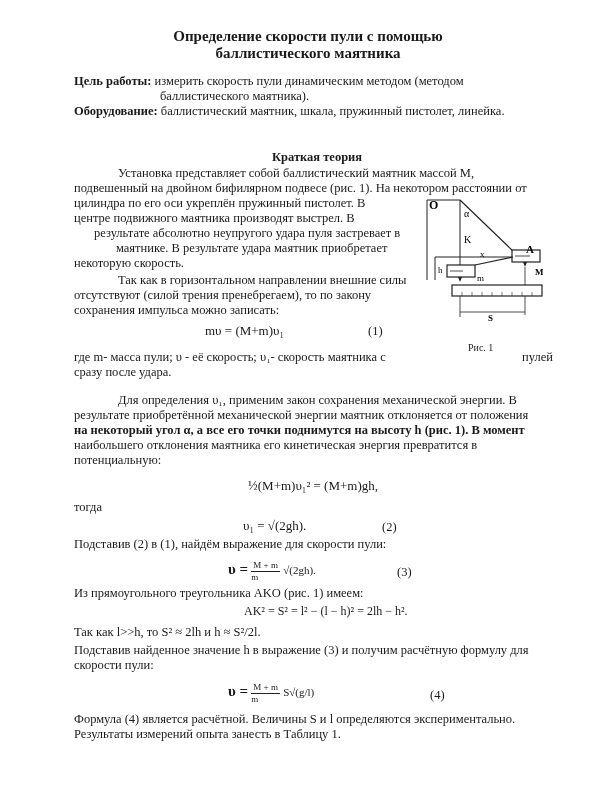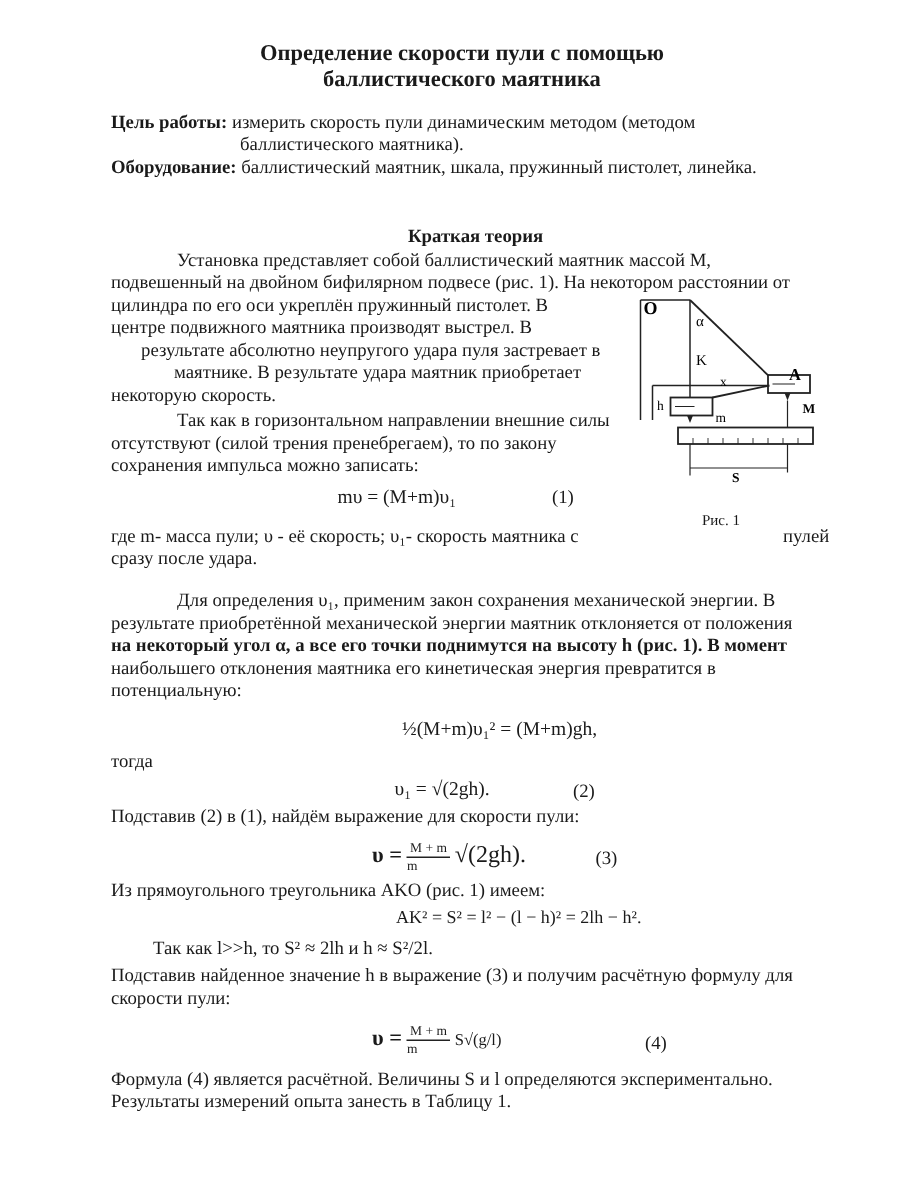--- a/index.html
+++ b/index.html
@@ -5,21 +5,21 @@
   html, body { margin: 0; padding: 0; background: #ffffff; }
   body {
     width: 616px; height: 798px; position: relative; overflow: hidden;
     font-family: "Liberation Serif", "DejaVu Serif", serif;
     color: #1a1a1a; font-size: 12.5px;
   }
   .abs { position: absolute; white-space: nowrap; }
   .title { font-weight: bold; font-size: 15px; text-align: center; width: 616px; left: 0; }
   .b { font-weight: bold; }
   .line { position: absolute; white-space: nowrap; line-height: 15px; }
-  .formula { position: absolute; white-space: nowrap; font-size: 13px; margin-left: 20px; }
+  .formula { position: absolute; white-space: nowrap; font-size: 13px; }
   .num { position: absolute; white-space: nowrap; }
   .upsilon { font-weight: bold; font-size: 15px; }
   .frac { display: inline-block; vertical-align: middle; font-size: 9px; line-height: 11px; }
   .frac .top { display: block; border-bottom: 1px solid #222; padding: 0 2px; }
   .frac .bot { display: block; }
   svg text { font-family: "Liberation Serif", serif; }
 </style>
 </head>
 <body>
 
@@ -113,27 +113,27 @@
 <div class="formula" style="left:243px; top:518px;">υ₁ = √(2gh).</div>
 <div class="num" style="left:382px; top:520px;">(2)</div>
 <div class="line" style="left:74px; top:537px;">Подставив (2) в (1), найдём выражение для скорости пули:</div>
 
 <div class="formula" style="left:228px; top:560px;">
   <span class="upsilon">υ =</span>
   <span class="frac">
     <span class="top">M + m</span>
     <span class="bot">m</span>
   </span>
-  <span style="font-size:16px;">√(2gh).</span>
+  <span style="font-size:11px;">√(2gh).</span>
 </div>
 <div class="num" style="left:397px; top:565px;">(3)</div>
 
 <div class="line" style="left:74px; top:586px;">Из прямоугольного треугольника AKO (рис. 1) имеем:</div>
 <div class="formula" style="left:244px; top:604px; font-size:12px;">AK² = S² = l² − (l − h)² = 2lh − h².</div>
-<div class="line" style="left:74px; top:625px;margin-left:28px;">Так как l&gt;&gt;h, то S² ≈ 2lh и h ≈ S²/2l.</div>
+<div class="line" style="left:74px; top:625px;">Так как l&gt;&gt;h, то S² ≈ 2lh и h ≈ S²/2l.</div>
 
 <div class="line" style="left:74px; top:643px;">Подставив найденное значение h в выражение (3) и получим расчётную формулу для</div>
 <div class="line" style="left:74px; top:658px;">скорости пули:</div>
 
 <div class="formula" style="left:228px; top:682px;">
   <span class="upsilon">υ =</span>
   <span class="frac">
     <span class="top">M + m</span>
     <span class="bot">m</span>
   </span>

